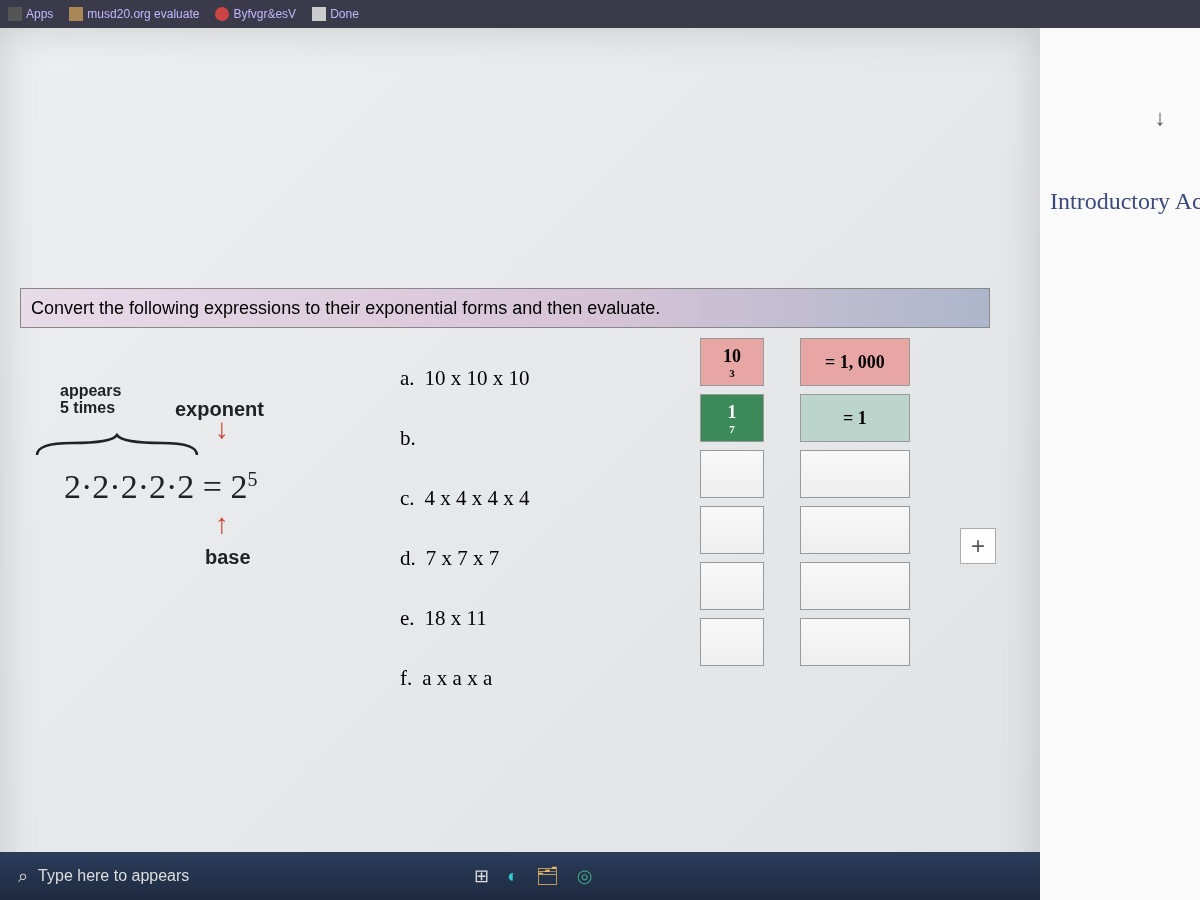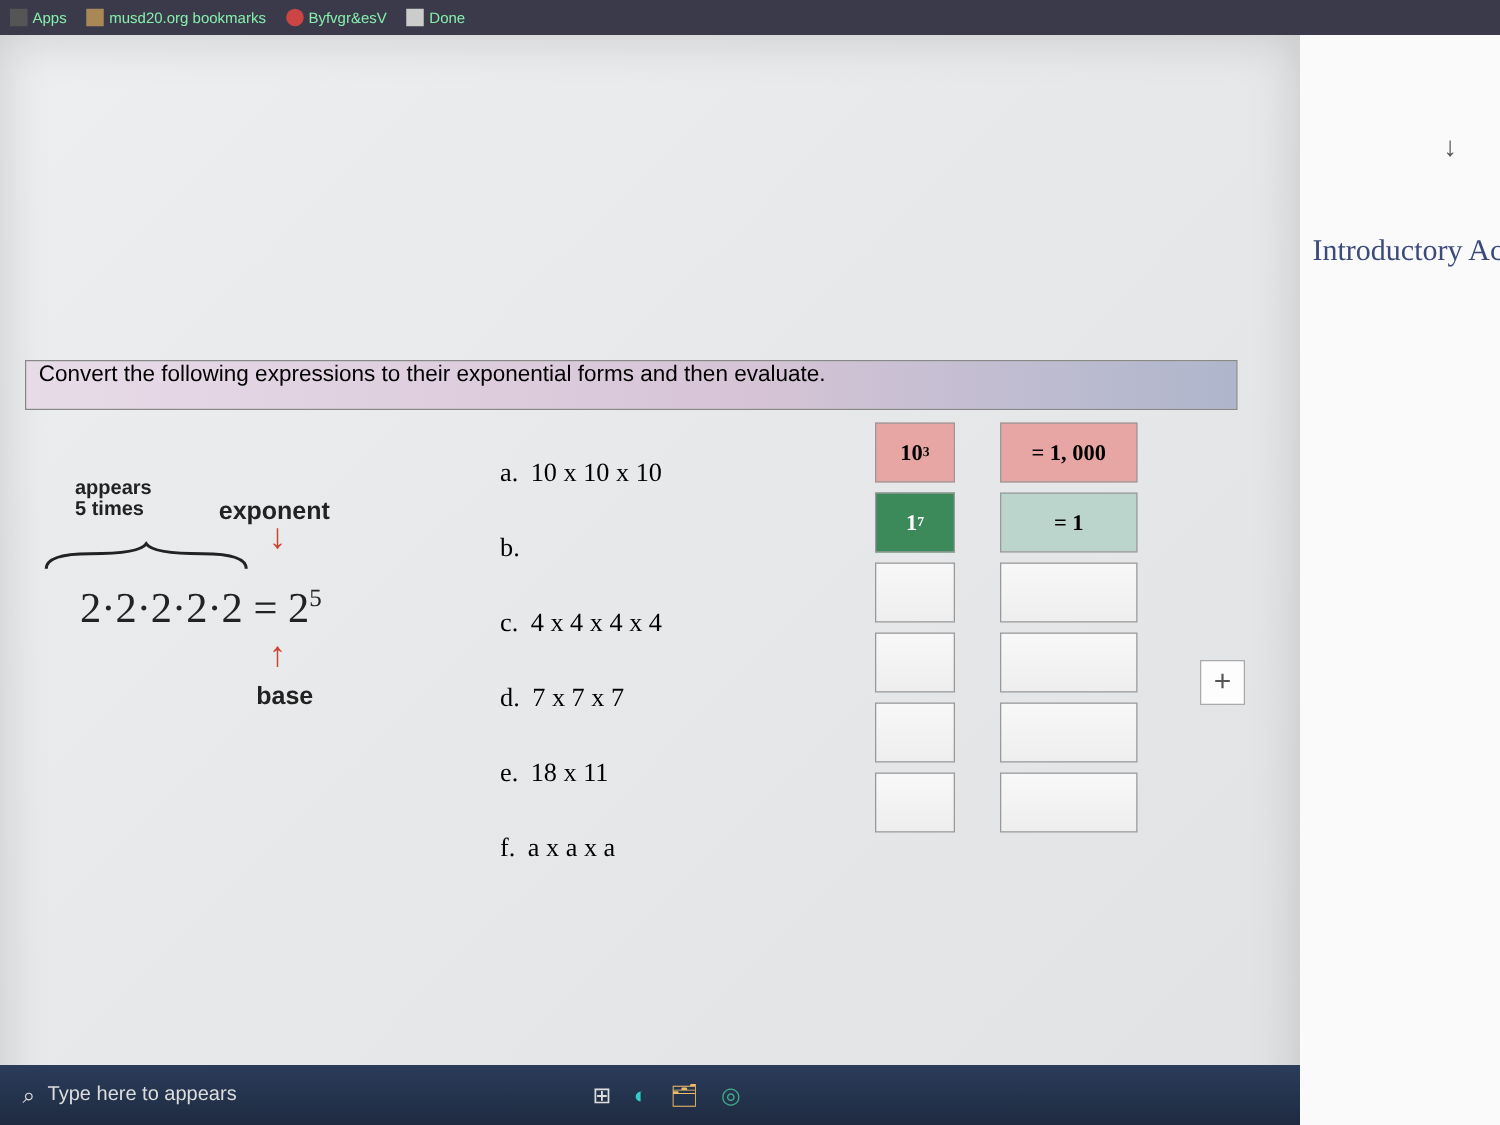--- a/index.html
+++ b/index.html
@@ -11,21 +11,21 @@
     position: relative;
   }
   .bookmarks-bar {
     background: #3a3a4a;
     height: 28px;
     display: flex;
     align-items: center;
     padding: 0 4px;
     gap: 8px;
     font-size: 12px;
-    color: #86efac;
+    color: #c4b5fd;
   }
   .bookmark-item {
     display: flex; align-items: center; gap: 4px;
     padding: 2px 4px; cursor: pointer;
   }
   .bm-icon { width: 14px; height: 14px; display:inline-block; }
   .bm-icon.grid { background:#555; }
   .bm-icon.folder { background:#a85; }
   .bm-icon.globe { background:#c44; border-radius:50%; }
   .bm-icon.doc { background:#ccc; }
@@ -57,21 +57,21 @@
   .intro-text {
     position:absolute; top:160px; left:10px; right:0;
     font-size:24px; white-space:nowrap; overflow:hidden;
   }
   .instruction-bar {
     position:absolute;
     left:20px; top:260px;
     width:970px; height:40px;
     background: linear-gradient(to right,#e8dbe8,#d6c4d6 60%,#aeb6cc);
     border:1px solid #888;
-    display:flex; 
+    display:flex; align-items:center;
     padding-left:10px;
     font-size:18px;
     font-family: Arial, sans-serif;
   }
   .example-area {
     position:absolute;
     left:20px; top:340px;
     width:340px;
     font-family: Arial, sans-serif;
     color:#222;
@@ -98,20 +98,21 @@
   .ans-col.c1 { left:0; }
   .ans-col.c2 { left:100px; }
   .ans-box {
     width:64px; height:48px;
     border:1px solid #999;
     background: linear-gradient(#f8f8f8,#eee);
     display:flex; align-items:center; justify-content:center;
     font-family:"Times New Roman",serif;
     font-size:18px;
     font-weight:bold;
+    flex-direction:column;
   }
   .ans-box.wide { width:110px; }
   .ans-box.green-top { background:#3c8a5a; color:#fff;}
   .ans-box.pink { background:#e7a6a3; }
   .ans-box sup { font-size:11px;}
   .plus-btn {
     position:absolute; left:960px; top:500px;
     width:36px; height:36px;
     border:1px solid #aaa;
     background:#fdfdfd;
@@ -134,21 +135,21 @@
 </head>
 <body>
 
 <div class="bookmarks-bar">
   <div class="bookmark-item">
     <span class="bm-icon grid"></span>
     <span>Apps</span>
   </div>
   <div class="bookmark-item">
     <span class="bm-icon folder"></span>
-    <span>musd20.org bookmarks</span>
+    <span>musd20.org evaluate</span>
   </div>
   <div class="bookmark-item">
     <span class="bm-icon globe"></span>
     <span>Byfvgr&amp;esV</span>
   </div>
   <div class="bookmark-item">
     <span class="bm-icon doc"></span>
     <span>Done</span>
   </div>
 </div>

